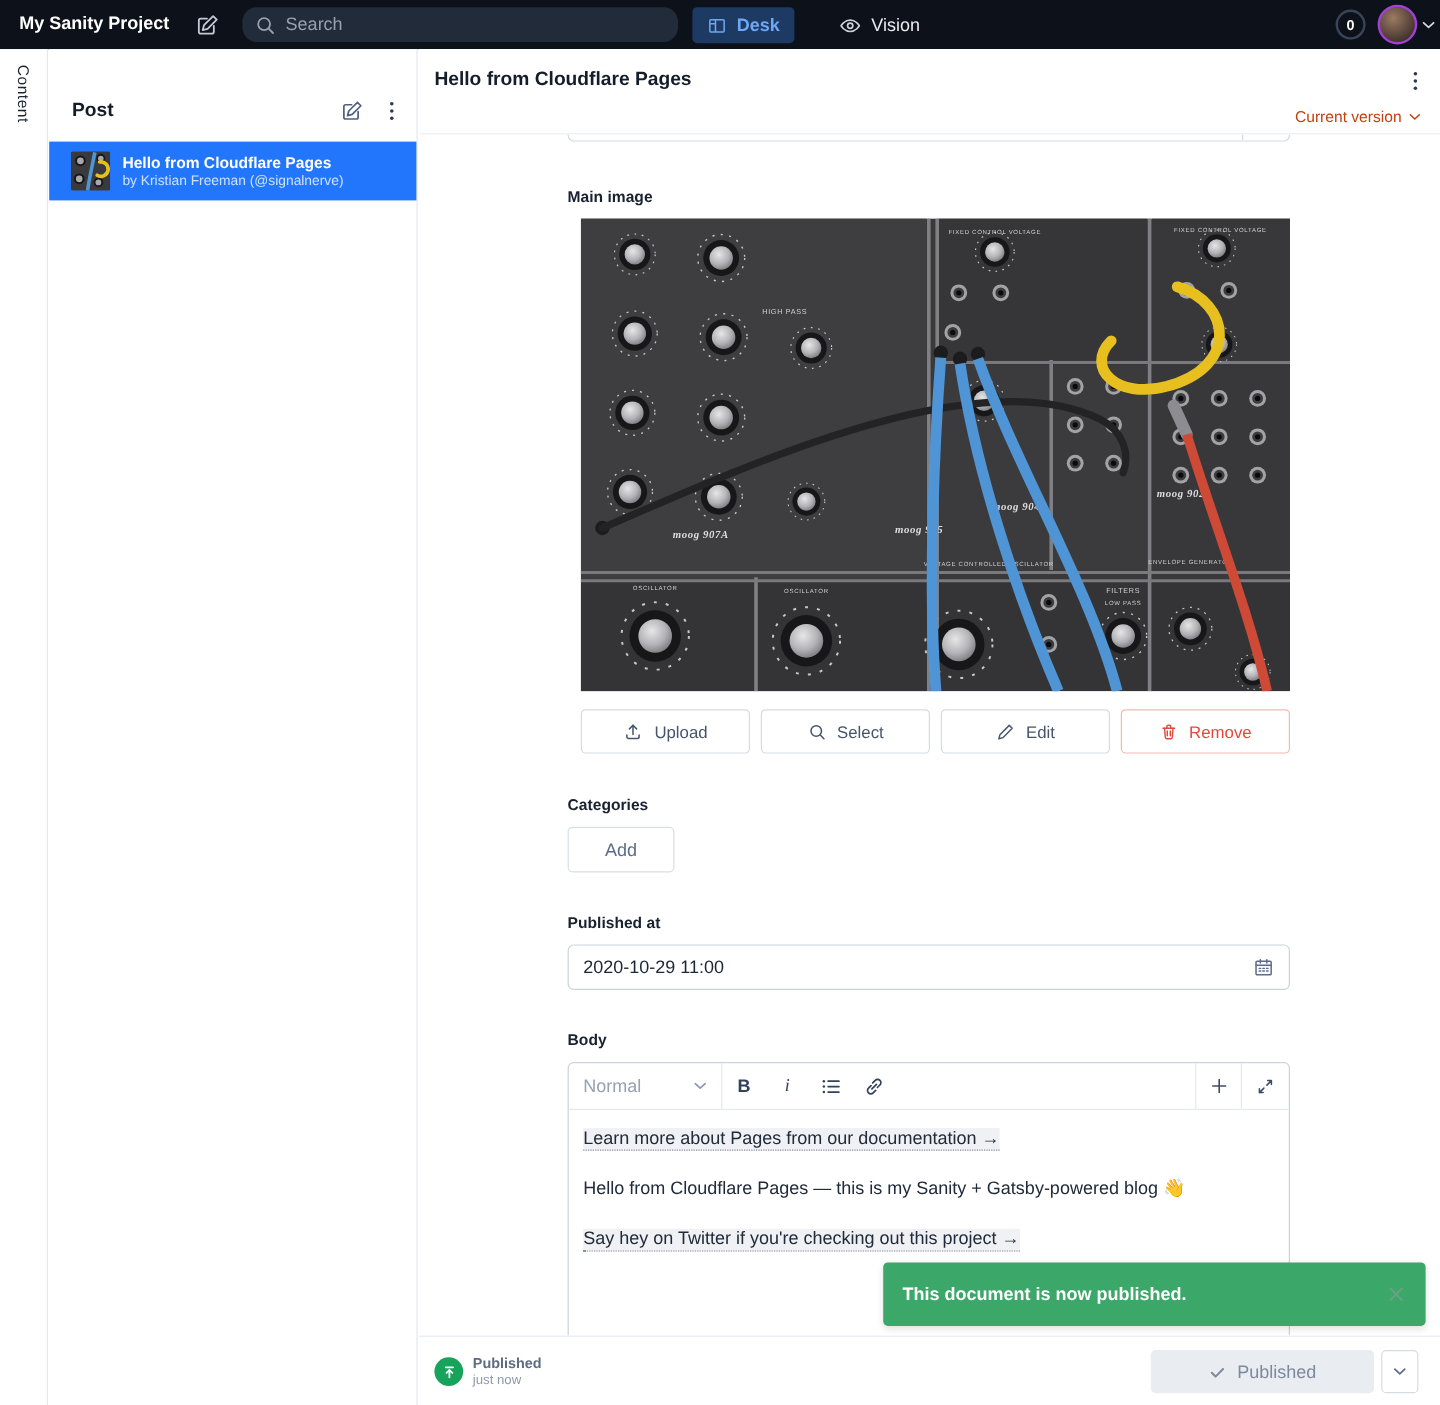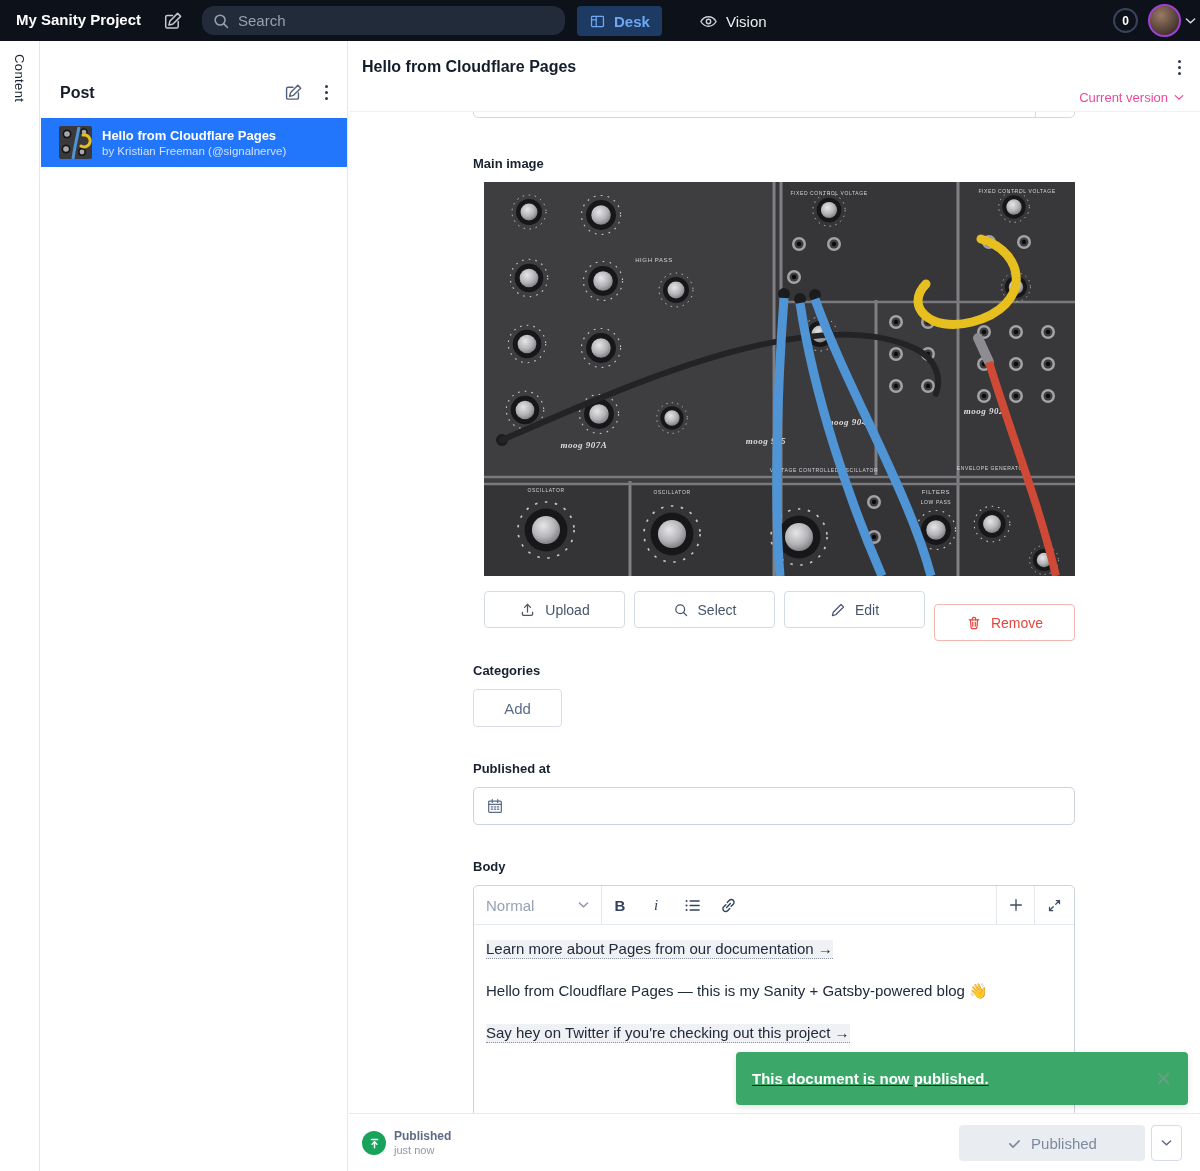--- a/index.html
+++ b/index.html
@@ -43,31 +43,31 @@
   .thumb { width:33px; height:33px; border-radius:2px; overflow:hidden; flex:none; }
   .li-text { display:flex; flex-direction:column; gap:2px; }
   .li-title { font-size:13px; font-weight:700; color:#fff; }
   .li-sub { font-size:11.5px; color:#cfe0ff; }
 
   
   .doc { position:absolute; left:349px; top:41px; right:0; bottom:0; background:#fff; }
   .doc-header { position:absolute; top:0; left:0; right:0; height:71px; border-bottom:1px solid #edf0f4; background:#fff; z-index:2; }
   .doc-title { position:absolute; left:13px; top:17px; font-size:16px; font-weight:600; color:#141d2b; }
   .doc-kebab { position:absolute; right:13px; top:15px; }
-  .version-row { position:absolute; right:16px; top:49px; display:flex; align-items:center; gap:6px; font-size:13px; color:#ec4899; cursor:pointer; }
+  .version-row { position:absolute; right:16px; top:49px; display:flex; align-items:center; gap:6px; font-size:13px; color:#c2410c; cursor:pointer; }
 
   .doc-content { position:absolute; top:71px; left:0; right:0; bottom:58px; overflow:hidden; }
   .field-fragment { position:absolute; left:124px; top:-26px; width:602px; height:32px; border:1px solid #d3d9e1; border-radius:5px; background:#fff; }
   .field-fragment .divider { position:absolute; right:38px; top:0; bottom:0; border-left:1px solid #d3d9e1; }
 
   .flabel { position:absolute; left:124px; font-size:13px; font-weight:600; color:#18212f; }
   .synth-wrap { position:absolute; left:135px; top:70px; width:591px; height:394px; }
   .btn-row { position:absolute; left:135px; top:479px; width:591px; display:flex; gap:9px; }
   .img-btn { flex:1; height:37px; border:1px solid #d5dbe3; border-radius:4px; background:#fff; display:flex; align-items:center; justify-content:center; gap:9px; font-size:14px; font-weight:500; color:#46556c; cursor:pointer; font-family:"Liberation Sans",sans-serif; }
-  .img-btn.danger { color:#e5473d; border-color:#f3b8af;margin-top:13px; }
+  .img-btn.danger { color:#e5473d; border-color:#f3b8af; }
 
   .add-btn { position:absolute; left:124px; top:577px; width:89px; height:38px; border:1px solid #d9dee6; border-radius:4px; background:#fff; color:#5b6c88; font-size:15px; cursor:pointer; font-family:"Liberation Sans",sans-serif; }
 
   .date-field { position:absolute; left:124px; top:675px; width:602px; height:38px; border:1px solid #ccd3dc; border-radius:5px; background:#fff; display:flex; align-items:center; padding:0 12px; }
   .date-field input { flex:1; border:none; outline:none; font-size:15px; color:#1c2635; font-family:"Liberation Sans",sans-serif; background:transparent; }
   .date-field .ic { color:#5e6c86; cursor:pointer; }
 
   .editor { position:absolute; left:124px; top:773px; width:602px; height:260px; border:1px solid #ccd3dc; border-radius:5px; background:#fff; }
   .toolbar { height:39px; border-bottom:1px solid #e4e9ef; display:flex; align-items:stretch; }
   .style-select { width:128px; display:flex; align-items:center; justify-content:space-between; padding:0 12px; border-right:1px solid #e4e9ef; color:#97a1b2; font-size:15px; cursor:pointer; }
@@ -75,21 +75,21 @@
   .fmt-b { font-weight:700; font-size:15px; }
   .fmt-i { font-style:italic; font-size:15px; font-family:"Liberation Serif", serif; }
   .tb-spacer { flex:1; }
   .tb-right { width:38px; border-left:1px solid #e4e9ef; display:flex; align-items:center; justify-content:center; color:#3c4c66; cursor:pointer; }
   .editor-body { padding:13px 12px; font-size:15px; color:#212b3a; line-height:1.45; }
   .editor-body p { margin:0 0 20px; }
   .body-link { background:#f0f1f4; border-bottom:1px dotted #8a92a0; padding-bottom:1px; cursor:pointer; }
   .wave { color:#e9b818; }
 
   
-  .toast { position:absolute; left:736px; top:1052px; width:452px; height:53px; background:#3ba768; border-radius:4px; display:flex; align-items:center; justify-content:space-between; padding:16px 16px; z-index:20; box-shadow:0 2px 6px rgba(0,0,0,.12);text-decoration:underline; }
+  .toast { position:absolute; left:736px; top:1052px; width:452px; height:53px; background:#3ba768; border-radius:4px; display:flex; align-items:center; justify-content:space-between; padding:16px 16px; z-index:20; box-shadow:0 2px 6px rgba(0,0,0,.12); }
   .toast-msg { color:#fff; font-size:15px; font-weight:600; }
   .toast-close { color:#66a384; cursor:pointer; display:flex; }
 
   
   .doc-footer { position:absolute; left:0; right:0; bottom:0; height:58px; background:#fff; border-top:1px solid #e6eaef; z-index:3; }
   .pub-circle { position:absolute; left:13px; top:17px; width:24px; height:24px; border-radius:50%; background:#18a35b; display:flex; align-items:center; justify-content:center; }
   .pub-status { position:absolute; left:45px; top:15px; font-size:12px; font-weight:600; color:#5d6c84; }
   .pub-time { position:absolute; left:45px; top:30px; font-size:11px; color:#8e99ab; }
   .publish-btn { position:absolute; right:55px; top:11px; width:186px; height:36px; background:#e9edf2; border:none; border-radius:4px; color:#7d899c; font-size:15px; font-weight:500; display:flex; align-items:center; justify-content:center; gap:9px; cursor:default; font-family:"Liberation Sans",sans-serif; }
   .publish-chevron { position:absolute; right:18px; top:11px; width:31px; height:36px; background:#fff; border:1px solid #d6dce3; border-radius:4px; display:flex; align-items:center; justify-content:center; color:#5d6c84; cursor:pointer; }
@@ -373,20 +373,21 @@
           </span>
           <span>Remove</span>
         </button>
       </div>
 
       <span class="flabel" style="top:551px">Categories</span>
       <button class="add-btn">Add</button>
 
       <span class="flabel" style="top:649px">Published at</span>
       <div class="date-field">
+        <input type="text" value="2020-10-29 11:00" style="">
         <span class="ic">
           <svg width="18" height="18" viewBox="0 0 20 20" fill="none" stroke="currentColor" stroke-width="1.4" stroke-linecap="round">
               <rect x="3" y="4.5" width="14" height="12.5" rx="1"></rect>
               <line x1="3" y1="8.3" x2="17" y2="8.3"></line>
               <line x1="7" y1="3" x2="7" y2="6"></line>
               <line x1="13" y1="3" x2="13" y2="6"></line>
               <path d="M5.8 11h1.6M9.2 11h1.6M12.6 11h1.6M5.8 13.5h1.6M9.2 13.5h1.6M12.6 13.5h1.6" stroke-width="1.2"></path>
             </svg>
         </span>
       </div>

